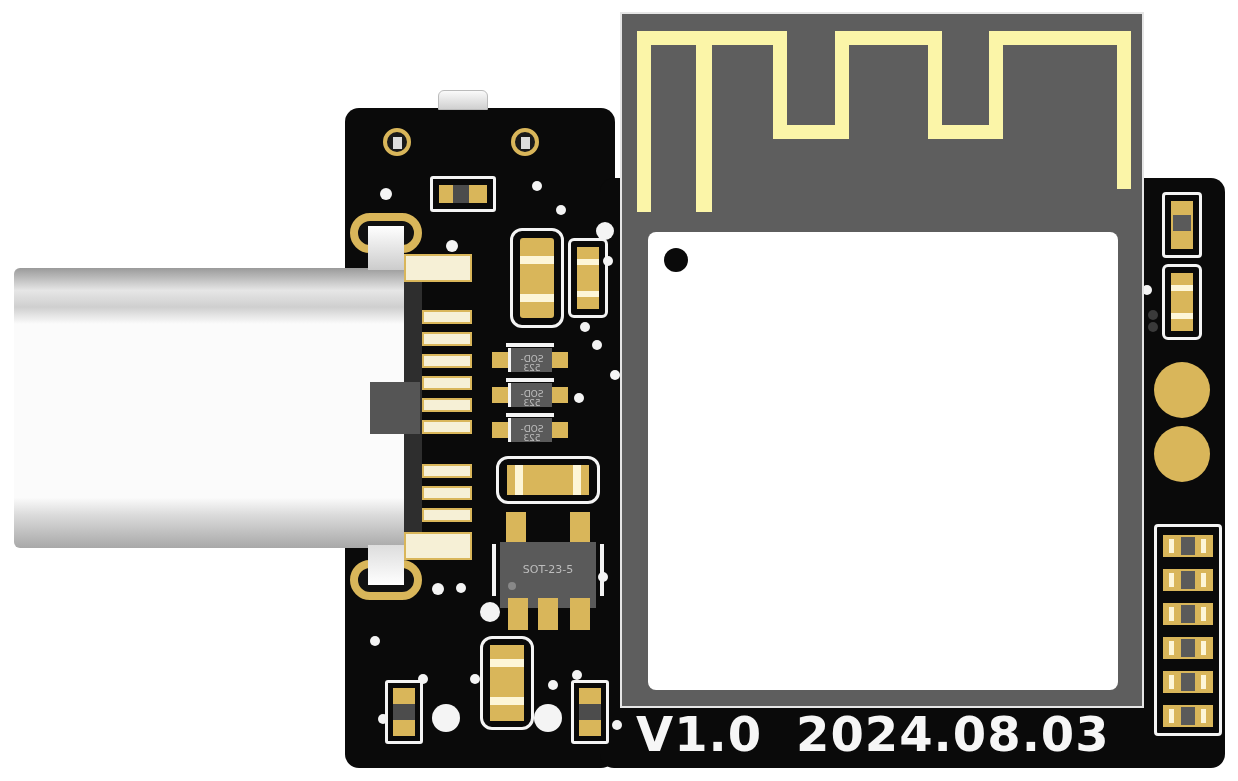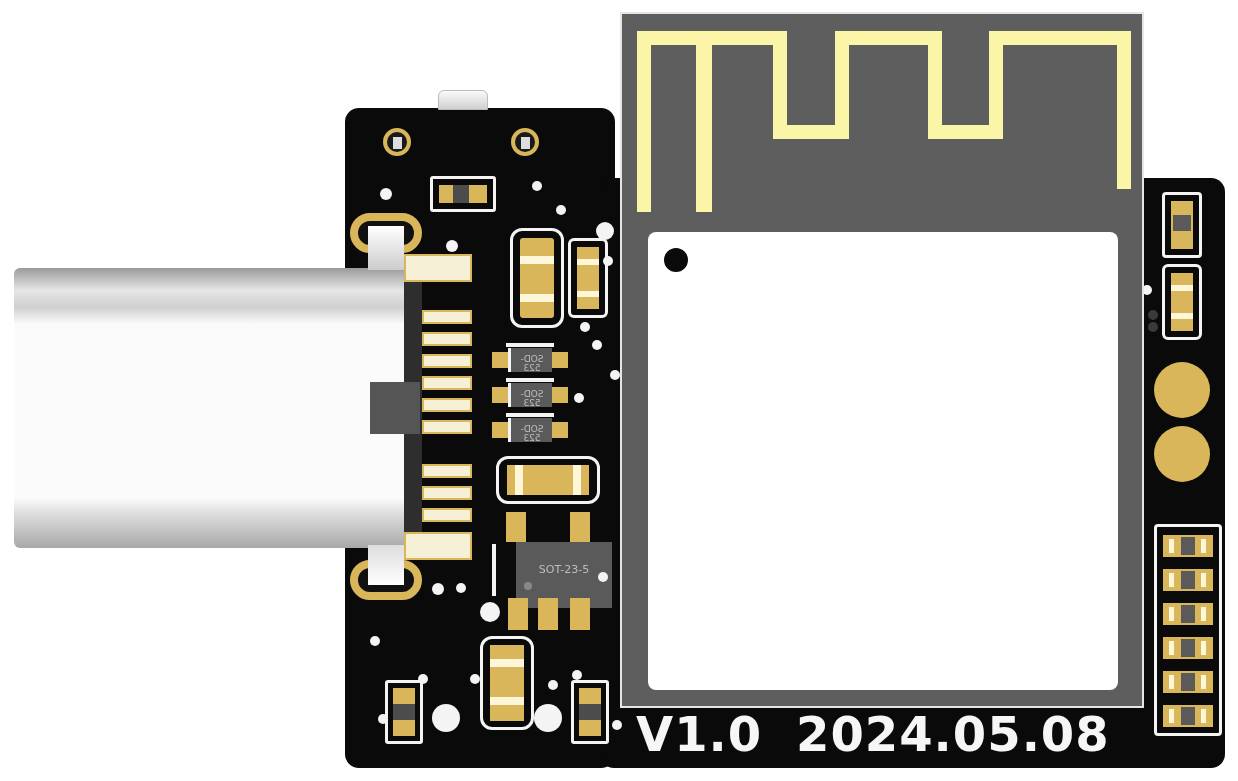--- a/index.html
+++ b/index.html
@@ -102,21 +102,21 @@
     <div class="abs hl" style="left:8px;top:0;width:8px;height:30px;"></div>
     <div class="abs hl" style="left:66px;top:0;width:8px;height:30px;"></div>
   </div>
 </div>
 
 <div class="abs" style="left:494px;top:512px;width:116px;height:120px;">
   <div class="abs pad" style="left:12px;top:0;width:20px;height:30px;"></div>
   <div class="abs pad" style="left:76px;top:0;width:20px;height:30px;"></div>
   <div class="abs" style="left:-2px;top:32px;width:4px;height:52px;background:#f4f4f4;"></div>
   <div class="abs" style="left:106px;top:32px;width:4px;height:52px;background:#f4f4f4;"></div>
-  <div class="abs body-dark" style="left:6px;top:30px;width:96px;height:66px;margin-left:16px;">
+  <div class="abs body-dark" style="left:6px;top:30px;width:96px;height:66px;">
     <div class="abs mark" style="left:0;top:22px;width:96px;font-size:11px;">SOT-23-5</div>
     <div class="abs" style="left:8px;top:40px;width:8px;height:8px;border-radius:50%;background:#888;"></div>
   </div>
   <div class="abs pad" style="left:14px;top:86px;width:20px;height:32px;"></div>
   <div class="abs pad" style="left:44px;top:86px;width:20px;height:32px;"></div>
   <div class="abs pad" style="left:76px;top:86px;width:20px;height:32px;"></div>
 </div>
 
 <div class="abs silk" style="left:480px;top:636px;width:54px;height:94px;border-radius:12px;">
   <div class="abs pad" style="left:7px;top:6px;width:34px;height:76px;">
@@ -222,13 +222,13 @@
     </div>
   <div class="abs" style="left:6px;top:176px;width:50px;height:26px;">
       <div class="abs pad" style="left:0;top:2px;width:50px;height:22px;"></div>
       <div class="abs" style="left:18px;top:4px;width:14px;height:18px;background:#5a5a5a;"></div>
       <div class="abs hl" style="left:6px;top:6px;width:5px;height:14px;"></div>
       <div class="abs hl" style="left:38px;top:6px;width:5px;height:14px;"></div>
     </div>
 </div>
 
 <div class="abs silk-text" style="left:636px;top:706px;font-size:48px;line-height:56px;">V1.0</div>
-<div class="abs silk-text" style="left:796px;top:706px;font-size:48px;line-height:56px;">2024.05.08</div>
+<div class="abs silk-text" style="left:796px;top:706px;font-size:48px;line-height:56px;">2024.08.03</div>
 
 </body></html>

